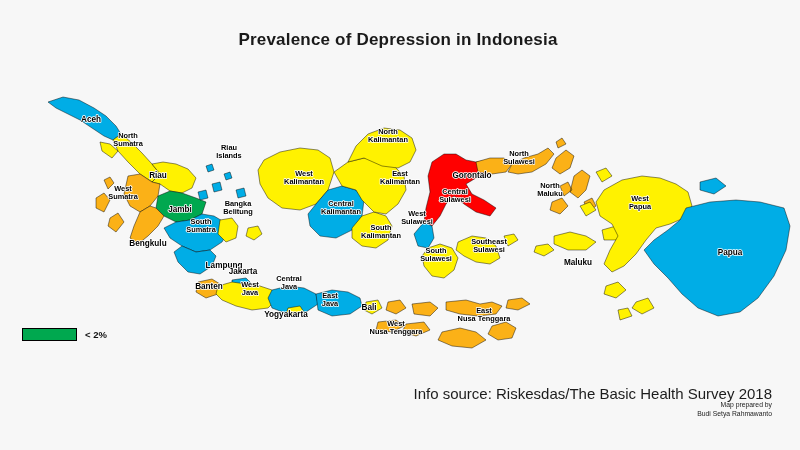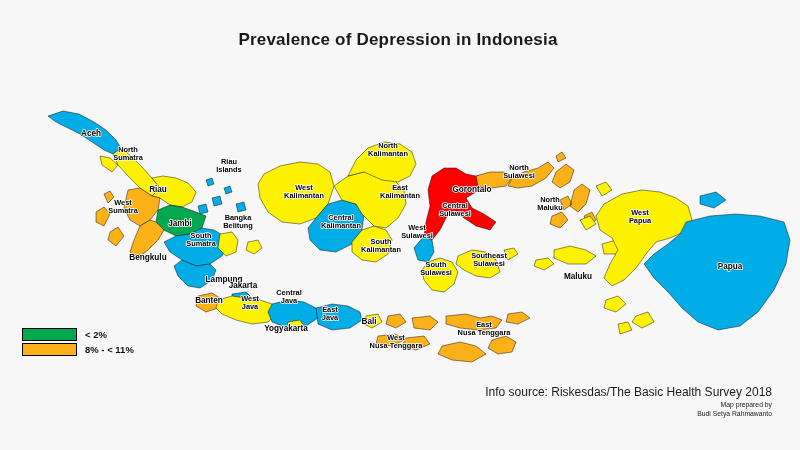--- a/index.html
+++ b/index.html
@@ -13,21 +13,21 @@
   #map-figure{position:absolute;inset:0;}
 
   #map-title{
     position:absolute;top:30px;left:0;width:796px;
     text-align:center;
     font-size:17px;font-weight:bold;color:#1a1a1a;
     letter-spacing:.2px;
   }
 
   #map-canvas{
-    position:absolute;left:0;top:64px;width:720px;height:330px;
+    position:absolute;left:0;top:50px;width:720px;height:330px;
   }
   #map-canvas svg{display:block;width:800px;height:330px;}
 
   .region-label{
     fill:#000;
     font-family:"Liberation Sans", sans-serif;
     font-size:8.2px;font-weight:bold;
     text-anchor:middle;
     paint-order:stroke;
     stroke:#ffffff;stroke-width:1.6px;stroke-linejoin:round;
@@ -46,21 +46,21 @@
     width:55px;height:13px;border:1px solid #000;box-sizing:border-box;
   }
   .legend-label{
     font-size:9.5px;font-weight:bold;color:#111;
     white-space:nowrap;line-height:13px;
   }
 
   
   #source-note{
     position:absolute;right:28px;top:385px;
-    font-size:12px;color:#1c1c1c;white-space:nowrap;
+    font-size:15px;color:#1c1c1c;white-space:nowrap;
   }
   #prepared-by{
     position:absolute;right:28px;top:400px;
     text-align:right;font-size:6.8px;color:#1c1c1c;line-height:1.35;
   }
   #prepared-by div{white-space:nowrap;}
 </style>
 </head>
 <body style="background: rgb(247, 247, 247);">
 
@@ -181,24 +181,20 @@
           <text class="region-label" x="730" y="205"><tspan x="730">Papua</tspan></text>
         </g>
     </svg>
   </div>
 
   <div id="legend">
     <div class="legend-row">
       <span class="legend-swatch" style="background: rgb(0, 168, 79);"></span>
       <span class="legend-label">&lt; 2%</span>
     </div>
-    <div class="legend-row">
-      <span class="legend-swatch" style="background: rgb(251, 177, 23);"></span>
-      <span class="legend-label">8% - &lt; 11%</span>
-    </div>
   </div>
 
   <div id="source-note">Info source: Riskesdas/The Basic Health Survey 2018</div>
 
   <div id="prepared-by">
     <div>Map prepared by</div>
     <div>Budi Setya Rahmawanto</div>
   </div>
 
 </div>

